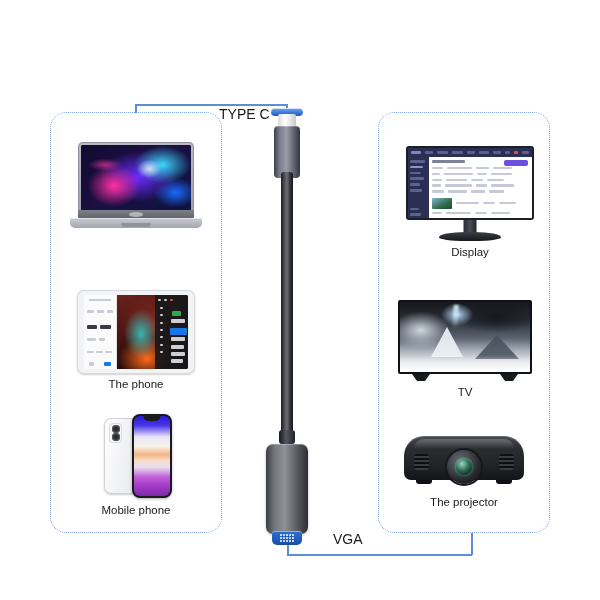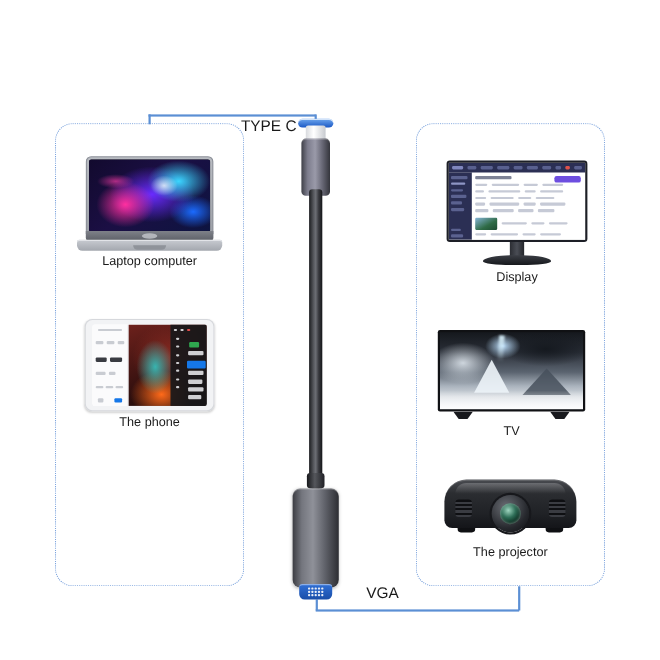--- a/index.html
+++ b/index.html
@@ -311,21 +311,20 @@
             <div class="g2"></div>
           </div>
         </div>
       <div class="chin">
           <div class="logo"></div>
         </div>
       <div class="base">
           <div class="notch"></div>
         </div>
     </div>
-    <div class="cap">Laptop computer</div>
   </div>
 
   <div class="cell" style="left:77px;top:290px;width:118px;">
     <div class="art tab">
       <div class="body">
         <div class="scr">
           <div class="side">
             <i style="left:16%;top:6%;width:68%;height:2px;"></i>
             <i style="left:10%;top:20%;width:22%;height:3px;"></i>
             <i style="left:40%;top:20%;width:22%;height:3px;"></i>
@@ -360,20 +359,34 @@
               <s style="left:14%;top:66%;width:3px;height:2px;"></s>
               <s style="left:14%;top:76%;width:3px;height:2px;"></s>
             </div>
           </div>
         </div>
       </div>
     </div>
     <div class="cap">The phone</div>
   </div>
 
+  <div class="cell" style="left:88px;top:414px;width:96px;">
+    <div class="art phn">
+      <div class="back">
+          <div class="cam">
+            <b class="t"></b>
+            <b class="b"></b>
+          </div>
+        </div>
+      <div class="front">
+          <div class="s"></div>
+        </div>
+    </div>
+    <div class="cap">Mobile phone</div>
+  </div>
 
   <div class="cell" style="left:400px;top:146px;width:140px;text-align:center;">
     <div class="art mon">
       <div class="bez">
         <div class="scr">
           <div class="topbar">
             <u style="width:13px;background:#7f86bd;"></u>
             <u style="width:10px;"></u>
               <u style="width:14px;"></u>
             <u style="width:13px;"></u>

